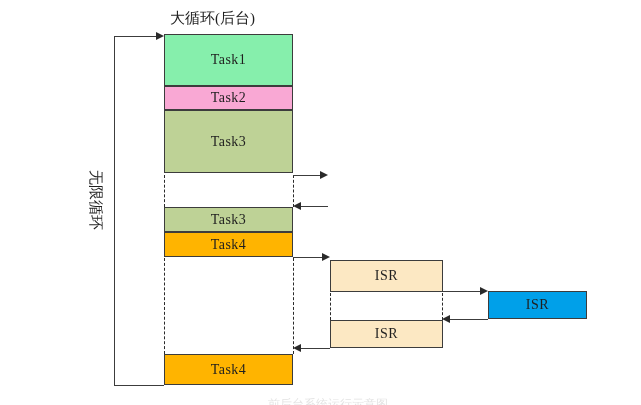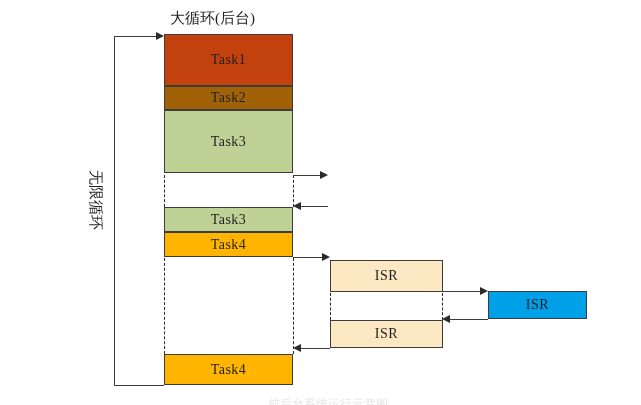--- a/index.html
+++ b/index.html
@@ -37,25 +37,25 @@
 
   <div class="label" style="left:140px;top:9px;">大循环(后台)</div>
 
   <div class="hline" style="left:84px;top:36px;width:48px;"></div>
   <div class="arrowR" style="left:126px;top:31.5px;"></div>
   <div class="vline" style="left:84px;top:36px;height:349px;"></div>
   <div class="hline" style="left:84px;top:385px;width:50px;"></div>
 
   <div class="vtext" style="left:75px;top:170px;">无限循环</div>
 
-  <div class="box" style="left:134px;top:34px;width:129px;height:52px;background:#c2410c;">
+  <div class="box" style="left:134px;top:34px;width:129px;height:52px;background:#86efac;">
     <span>Task1</span>
   </div>
 
-  <div class="box" style="left:134px;top:86px;width:129px;height:24px;background:#a16207;">
+  <div class="box" style="left:134px;top:86px;width:129px;height:24px;background:#f9a8d4;">
     <span>Task2</span>
   </div>
 
   <div class="box" style="left:134px;top:110px;width:129px;height:63px;background:#BED296;">
     <span>Task3</span>
   </div>
 
   <div class="dash" style="left:134px;top:175px;height:32px;"></div>
   <div class="dash" style="left:263px;top:175px;height:32px;"></div>
 

